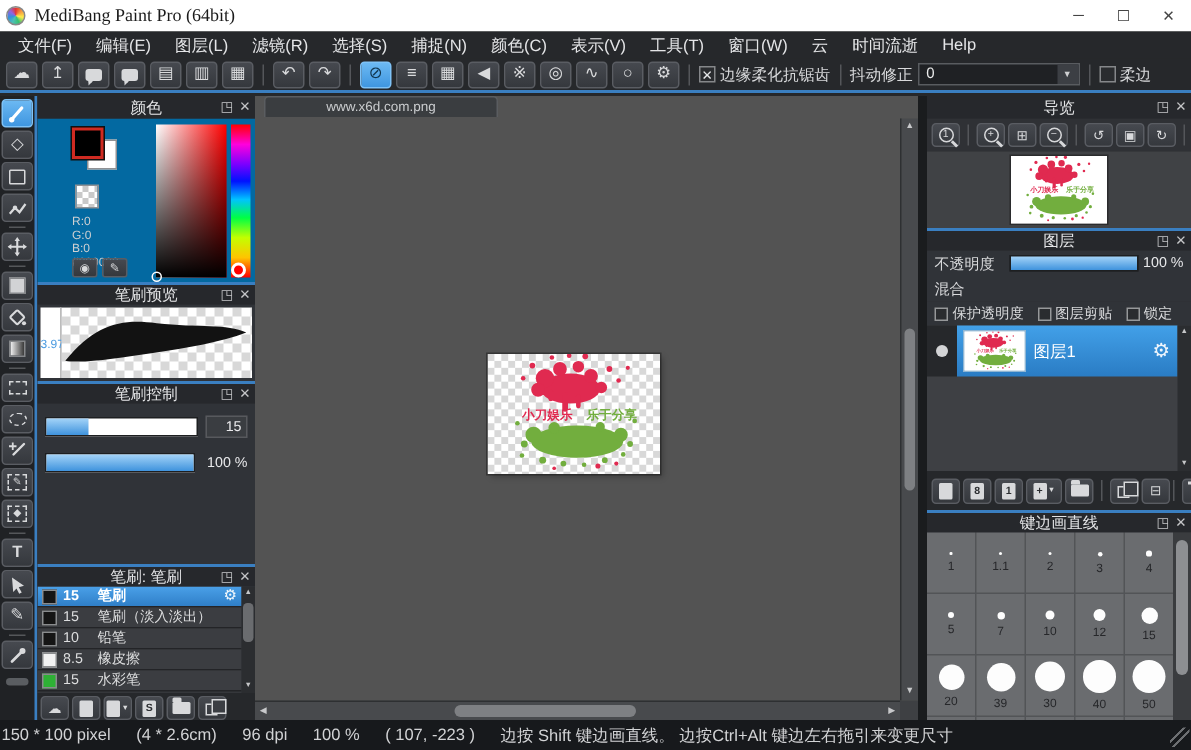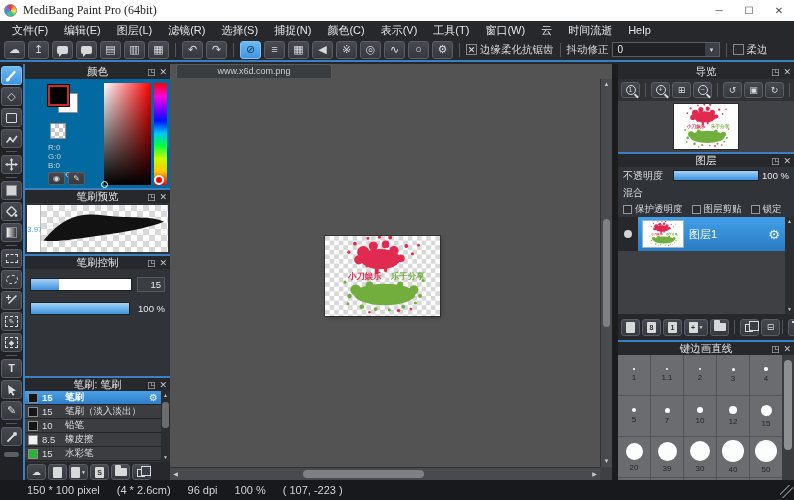--- a/index.html
+++ b/index.html
@@ -131,21 +131,21 @@
 
   .szbody{position:relative;flex:1;background:#303338;}
   .szgrid{position:absolute;left:0;top:0;right:12px;bottom:0;display:grid;grid-template-columns:repeat(5,1fr);grid-auto-rows:40px;gap:1px;background:#525457;overflow:hidden;}
   .szcell{background:#6a6c6f;display:flex;flex-direction:column;align-items:center;justify-content:center;gap:3px;}
   .szdot{background:#fdfdfd;border-radius:50%;flex:0 0 auto;}
   .szlabel{font-size:8px;color:#26272a;height:9px;}
   .szscroll{position:absolute;right:0;top:0;bottom:0;width:12px;background:#3a3c3f;}
   .szthumb{position:absolute;left:2px;right:2px;top:5px;height:72%;background:#8d8f92;border-radius:5px;}
 
   
-  .statusbar{position:absolute;left:0;right:0;bottom:0;height:20px;background:#17191c;display:flex;align-items:center;gap:17px;padding-left:27px;font-size:11px;color:#d2d3d5;white-space:nowrap;overflow:hidden;}
+  .statusbar{position:absolute;left:0;right:0;bottom:0;height:20px;background:#17191c;display:flex;align-items:center;gap:17px;padding-left:1px;font-size:11px;color:#d2d3d5;white-space:nowrap;overflow:hidden;}
   .grip{position:absolute;right:1px;bottom:2px;width:13px;height:13px;background:
     linear-gradient(135deg,transparent 0 6px,#6d6f72 6px 7.5px,transparent 7.5px 10px,#6d6f72 10px 11.5px,transparent 11.5px);}
 
   
   .i-folder{width:12px;height:8px;background:#d8d9db;border-radius:1px;position:relative;}
   .i-folder::before{content:'';position:absolute;top:-3px;left:0;width:6px;height:3px;background:#d8d9db;border-radius:1px 1px 0 0;}
   .i-doc{width:9px;height:11px;background:#d8d9db;border-radius:1px;color:#2b2d30;font-size:7px;font-weight:bold;display:flex;align-items:center;justify-content:center;}
   .i-copy{width:8px;height:8px;border:1.5px solid #d8d9db;position:relative;margin-top:2px;margin-left:-2px;}
   .i-copy::after{content:'';position:absolute;top:-4px;left:3px;width:8px;height:8px;border:1.5px solid #d8d9db;background:#3b3e43;}
   .i-trash{width:8px;height:9px;background:#d8d9db;border-radius:1px 1px 2px 2px;position:relative;margin-top:3px;}
@@ -841,16 +841,17 @@
       </div>
     </div>
   </div>
 
   <div class="statusbar">
     <span>150 * 100 pixel</span>
     <span>(4 * 2.6cm)</span>
     <span>96 dpi</span>
     <span>100 %</span>
     <span>( 107, -223 )</span>
+    <span>边按 Shift 键边画直线。 边按Ctrl+Alt 键边左右拖引来变更尺寸</span>
     <span class="grip"></span>
   </div>
 
 </div>
 
 </body></html>

